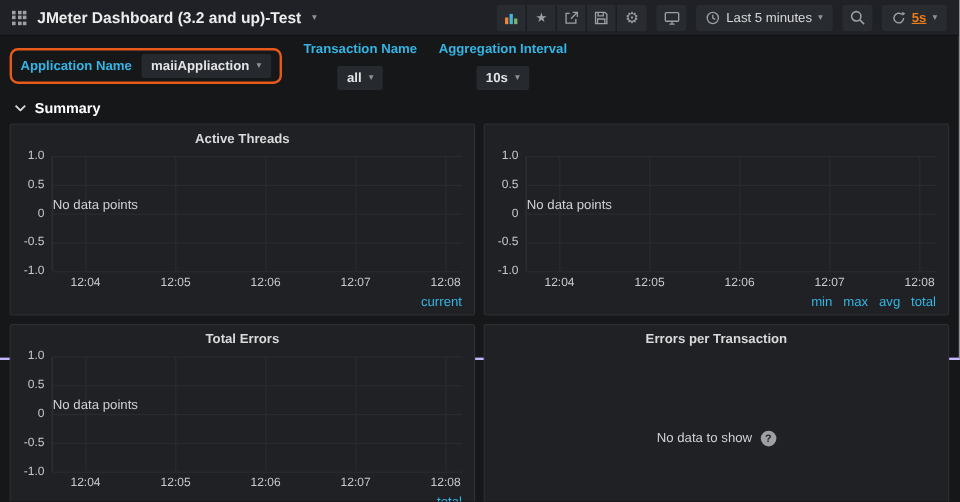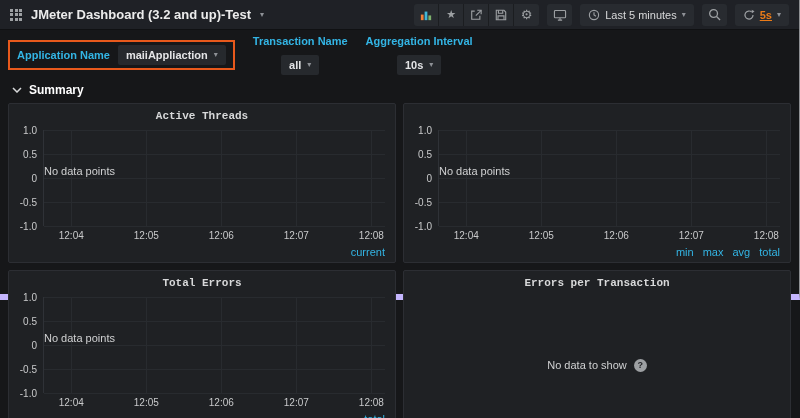--- a/index.html
+++ b/index.html
@@ -1,19 +1,19 @@
 <!DOCTYPE html>
 <html><head>
 <meta charset="utf-8">
 <style>
   * { margin:0; padding:0; box-sizing:border-box; }
   html,body { width:800px; height:418px; background:#161719; overflow:hidden;
               font-family:"Liberation Sans","DejaVu Sans",sans-serif; }
   .app { width:800px; height:300px; background:#161719; position:relative;
-         border-right:1px solid #8e9093; border-bottom:6px solid #c4b5fd; }
+         border-right:1px solid #8e9093; border-bottom:2px solid #c4b5fd; }
 
   
   .navbar { height:30px; background:#1f2126; border-bottom:1px solid #101113;
             display:flex; align-items:center; justify-content:space-between; padding:0 10px; }
   .nav-left { display:flex; align-items:center; gap:9px; }
   .grid-icon { display:grid; grid-template-columns:repeat(3,3px); grid-auto-rows:3px; gap:1.5px; }
   .grid-icon b { background:#9da0a3; }
   .dash-title { color:#ececec; font-size:13px; font-weight:bold; }
   .caret { color:#8e9196; font-size:8px; line-height:1; }
   .nav-right { display:flex; align-items:center; gap:8px; }
@@ -25,37 +25,37 @@
   .solo { background:#282b30; border-radius:3px; }
   .chip { display:flex; align-items:center; gap:5px; background:#282b30; border-radius:3px;
           height:22px; padding:0 8px; color:#d8d9da; font-size:11px; }
   .orange { color:#eb7b18; font-weight:bold;text-decoration:underline; }
   .glyph-star { font-size:11px; }
   .glyph-gear { font-size:13px; }
 
   
   .filter-row { display:flex; align-items:center; gap:18px; padding:5px 10px 4px 8px; }
   .filter-highlight { display:flex; align-items:center; gap:8px; border:2px solid #e8591c;
-                      border-radius:0; padding:3px 7px; }
+                      border-radius:7px; padding:3px 7px; }
   .filter-group { display:flex; align-items:center; gap:8px;flex-direction:column; }
   .filter-label { color:#33b5e5; font-size:11px; font-weight:bold; }
   .filter-value { display:flex; align-items:center; gap:6px; background:#26292d;
                   height:20px; padding:0 8px; border-radius:2px; color:#e3e4e6;
                   font-size:11px; font-weight:bold; }
 
   
   .section-header { display:flex; align-items:center; gap:7px; padding:4px 10px 6px 12px;
                     color:#ffffff; font-size:12px; font-weight:bold; cursor:pointer; }
 
   
   .panels { display:grid; grid-template-columns:1fr 1fr; grid-template-rows:160px 160px;
             gap:7px; padding:0 8px; }
   .panel { background:#1f2124; border:1px solid #2c2e33; border-radius:2px; position:relative; }
   .panel-title { text-align:center; color:#d8d9da; font-size:11px; font-weight:bold;
-                 padding-top:6px; cursor:pointer;font-family:Liberation Mono, monospace; }
+                 padding-top:6px; cursor:pointer; }
   .chart { position:absolute; left:4px; right:10px; top:26px; bottom:36px; display:flex; }
   .yaxis { width:30px; position:relative; flex:none; }
   .ylab { position:absolute; right:6px; transform:translateY(-50%); font-size:10px; color:#c9cacb; }
   .plot { position:relative; flex:1; border-left:1px solid #2f3237; }
   .hline { position:absolute; left:0; right:0; height:1px; background:#282b2f; }
   .vline { position:absolute; top:0; bottom:0; width:1px; background:#282b2f; }
   .nodata { position:absolute; left:0; right:0; top:36%; text-align:left;
             color:#d0d1d2; font-size:11px; }
   .xaxis { position:absolute; left:0; right:0; bottom:-17px; height:13px; }
   .xlab { position:absolute; transform:translateX(-50%); font-size:10px; color:#c9cacb; white-space:nowrap; }

